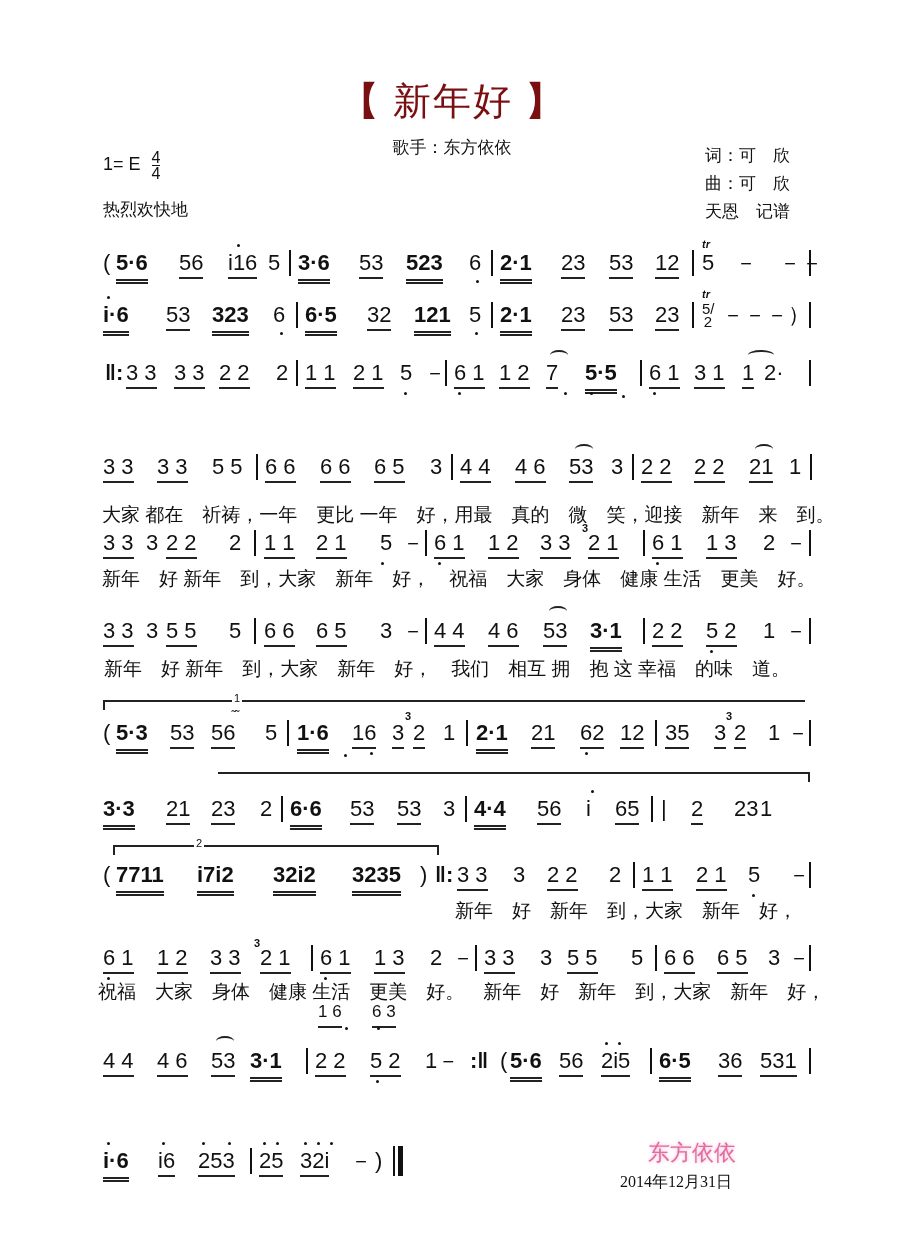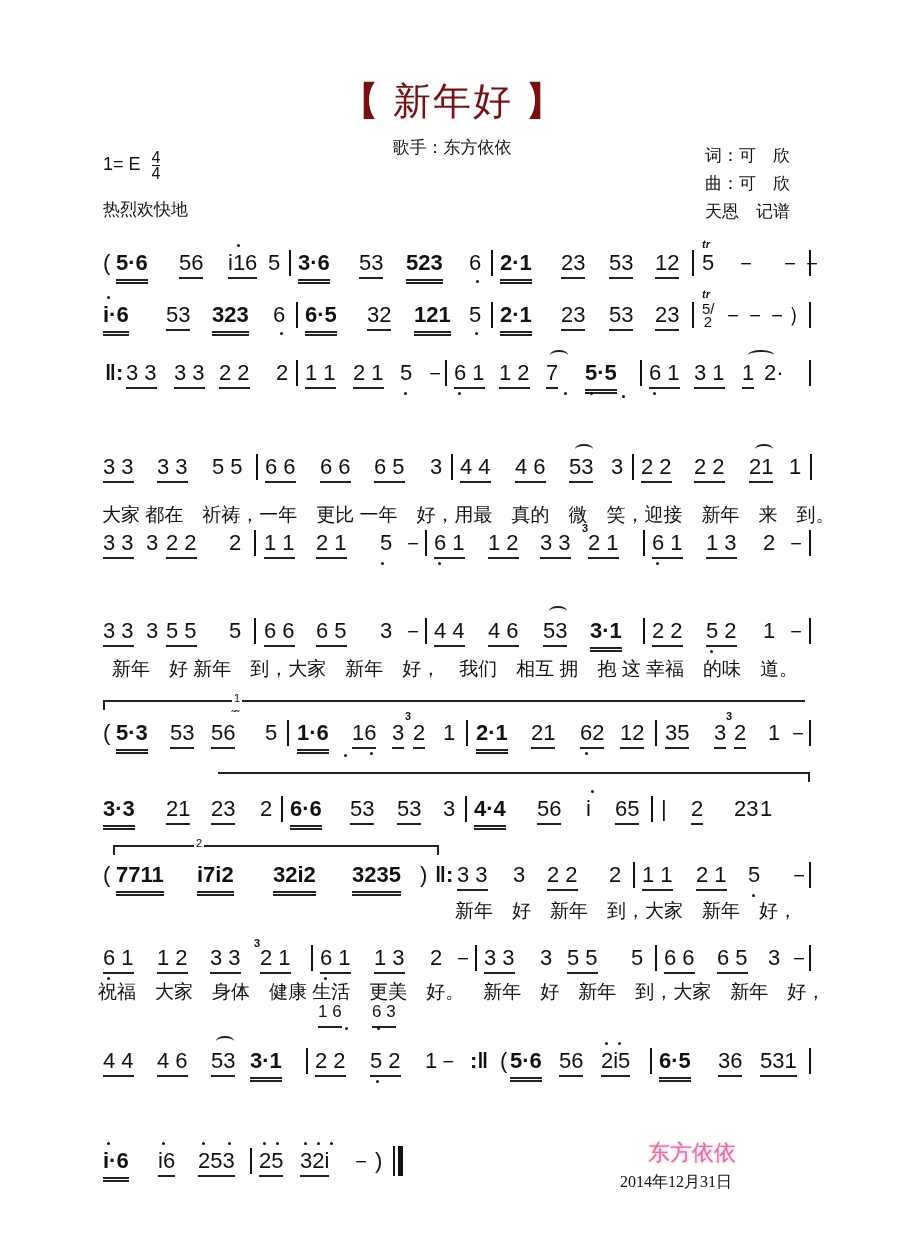--- a/index.html
+++ b/index.html
@@ -179,20 +179,21 @@
   <span class="tok ul1" style="left:588px;">2 1</span>
   <div class="bar" style="left:643px;"></div>
   <span class="tok ul1" style="left:652px;">6 1</span>
   <span class="tok ul1" style="left:706px;">1 3</span>
   <span class="tok" style="left:763px;">2</span>
   <span class="tok" style="left:785px;">－</span>
   <div class="bar" style="left:809px;"></div>
   <div class="dot" style="left:381px; top:32px;"></div>
   <div class="dot" style="left:438px; top:32px;"></div>
   <div class="dot" style="left:656px; top:32px;"></div>
+  <span class="lyr" style="left:102px; top:36px;">新年　好 新年　到，大家　新年　好，　祝福　大家　身体　健康 生活　更美　好。</span>
 </div>
 
 <div class="row" style="top:618px;">
   <span class="tok ul1" style="left:103px;">3 3</span>
   <span class="tok" style="left:146px;">3</span>
   <span class="tok ul1" style="left:166px;">5 5</span>
   <span class="tok" style="left:229px;">5</span>
   <div class="bar" style="left:254px;"></div>
   <span class="tok ul1" style="left:264px;">6 6</span>
   <span class="tok ul1" style="left:316px;">6 5</span>
@@ -204,21 +205,21 @@
   <span class="tok ul1" style="left:543px;">53</span>
   <span class="tok ul2" style="left:590px;">3·1</span>
   <div class="bar" style="left:643px;"></div>
   <span class="tok ul1" style="left:652px;">2 2</span>
   <span class="tok ul1" style="left:706px;">5 2</span>
   <span class="tok" style="left:763px;">1</span>
   <span class="tok" style="left:785px;">－</span>
   <div class="bar" style="left:809px;"></div>
   <div class="arc" style="left:549px; top:-12px; width:18px;"></div>
   <div class="dot" style="left:710px; top:32px;"></div>
-  <span class="lyr" style="left:112px; top:38px;">新年　好 新年　到，大家　新年　好，　我们　相互 拥　抱 这 幸福　的味　道。</span>
+  <span class="lyr" style="left:104px; top:38px;">新年　好 新年　到，大家　新年　好，　我们　相互 拥　抱 这 幸福　的味　道。</span>
 </div>
 
 <div class="volta l" style="left:103px; top:700px; width:700px;"></div>
 <span class="volta-num" style="left:232px; top:692px;">1</span>
 <div class="row" style="top:720px;">
   <span class="tok" style="left:103px;">(</span>
   <span class="tok ul2" style="left:116px;">5·3</span>
   <span class="tok ul1" style="left:170px;">53</span>
   <span class="tok ul1" style="left:211px;">56</span>
   <span class="tok" style="left:265px;">5</span>

